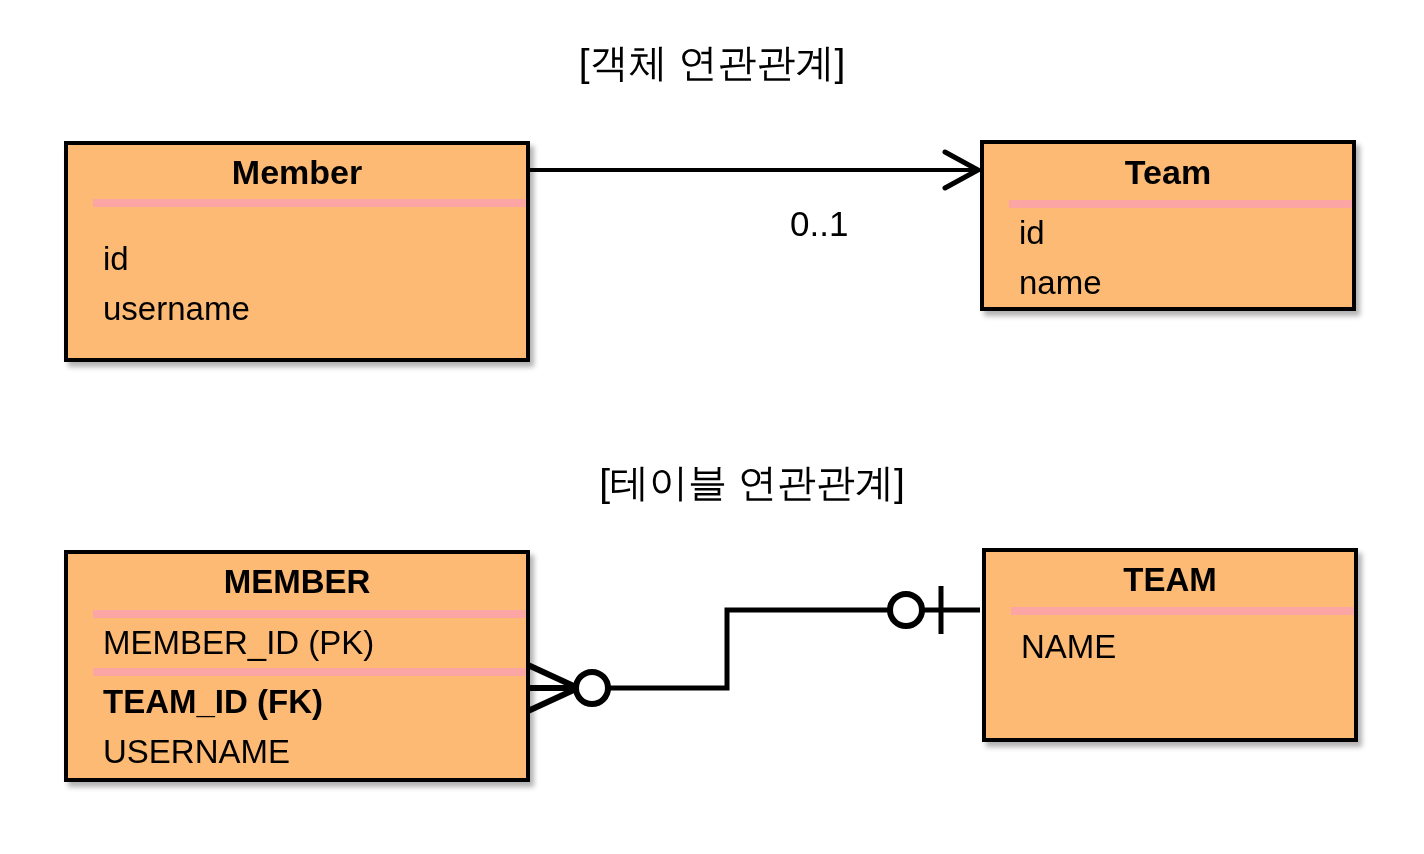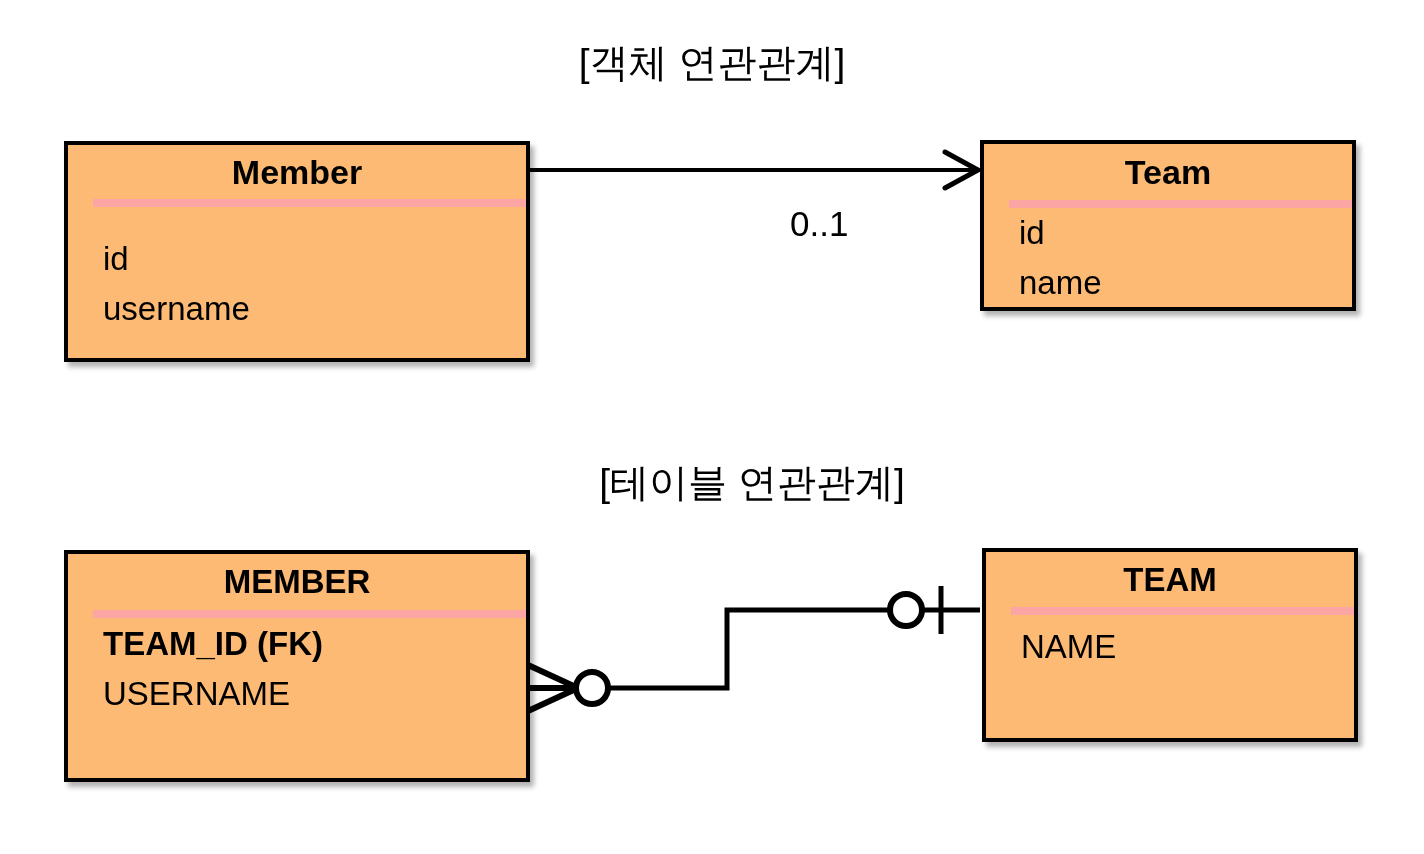--- a/index.html
+++ b/index.html
@@ -227,20 +227,23 @@
 
     <line class="conn-stroke" x1="530" y1="170" x2="978" y2="170" stroke-width="4"></line>
 
     <polyline class="conn-stroke" points="945,152 978,170 945,188" stroke-width="5" stroke-linecap="round" stroke-linejoin="miter"></polyline>
   </svg>
 
   <div class="section-title" id="title-table">[테이블 연관관계]</div>
 
   <div class="uml-box" id="member-table">
     <div class="box-header">MEMBER</div>
+    <div class="box-section sec-pk divider">
+      <div class="row">MEMBER_ID (PK)</div>
+    </div>
     <div class="box-section sec-cols divider">
       <div class="row bold">TEAM_ID (FK)</div>
       <div class="row">USERNAME</div>
     </div>
   </div>
 
   <div class="uml-box" id="team-table">
     <div class="box-header">TEAM</div>
     <div class="box-section sec-cols divider">
       <div class="row">NAME</div>

